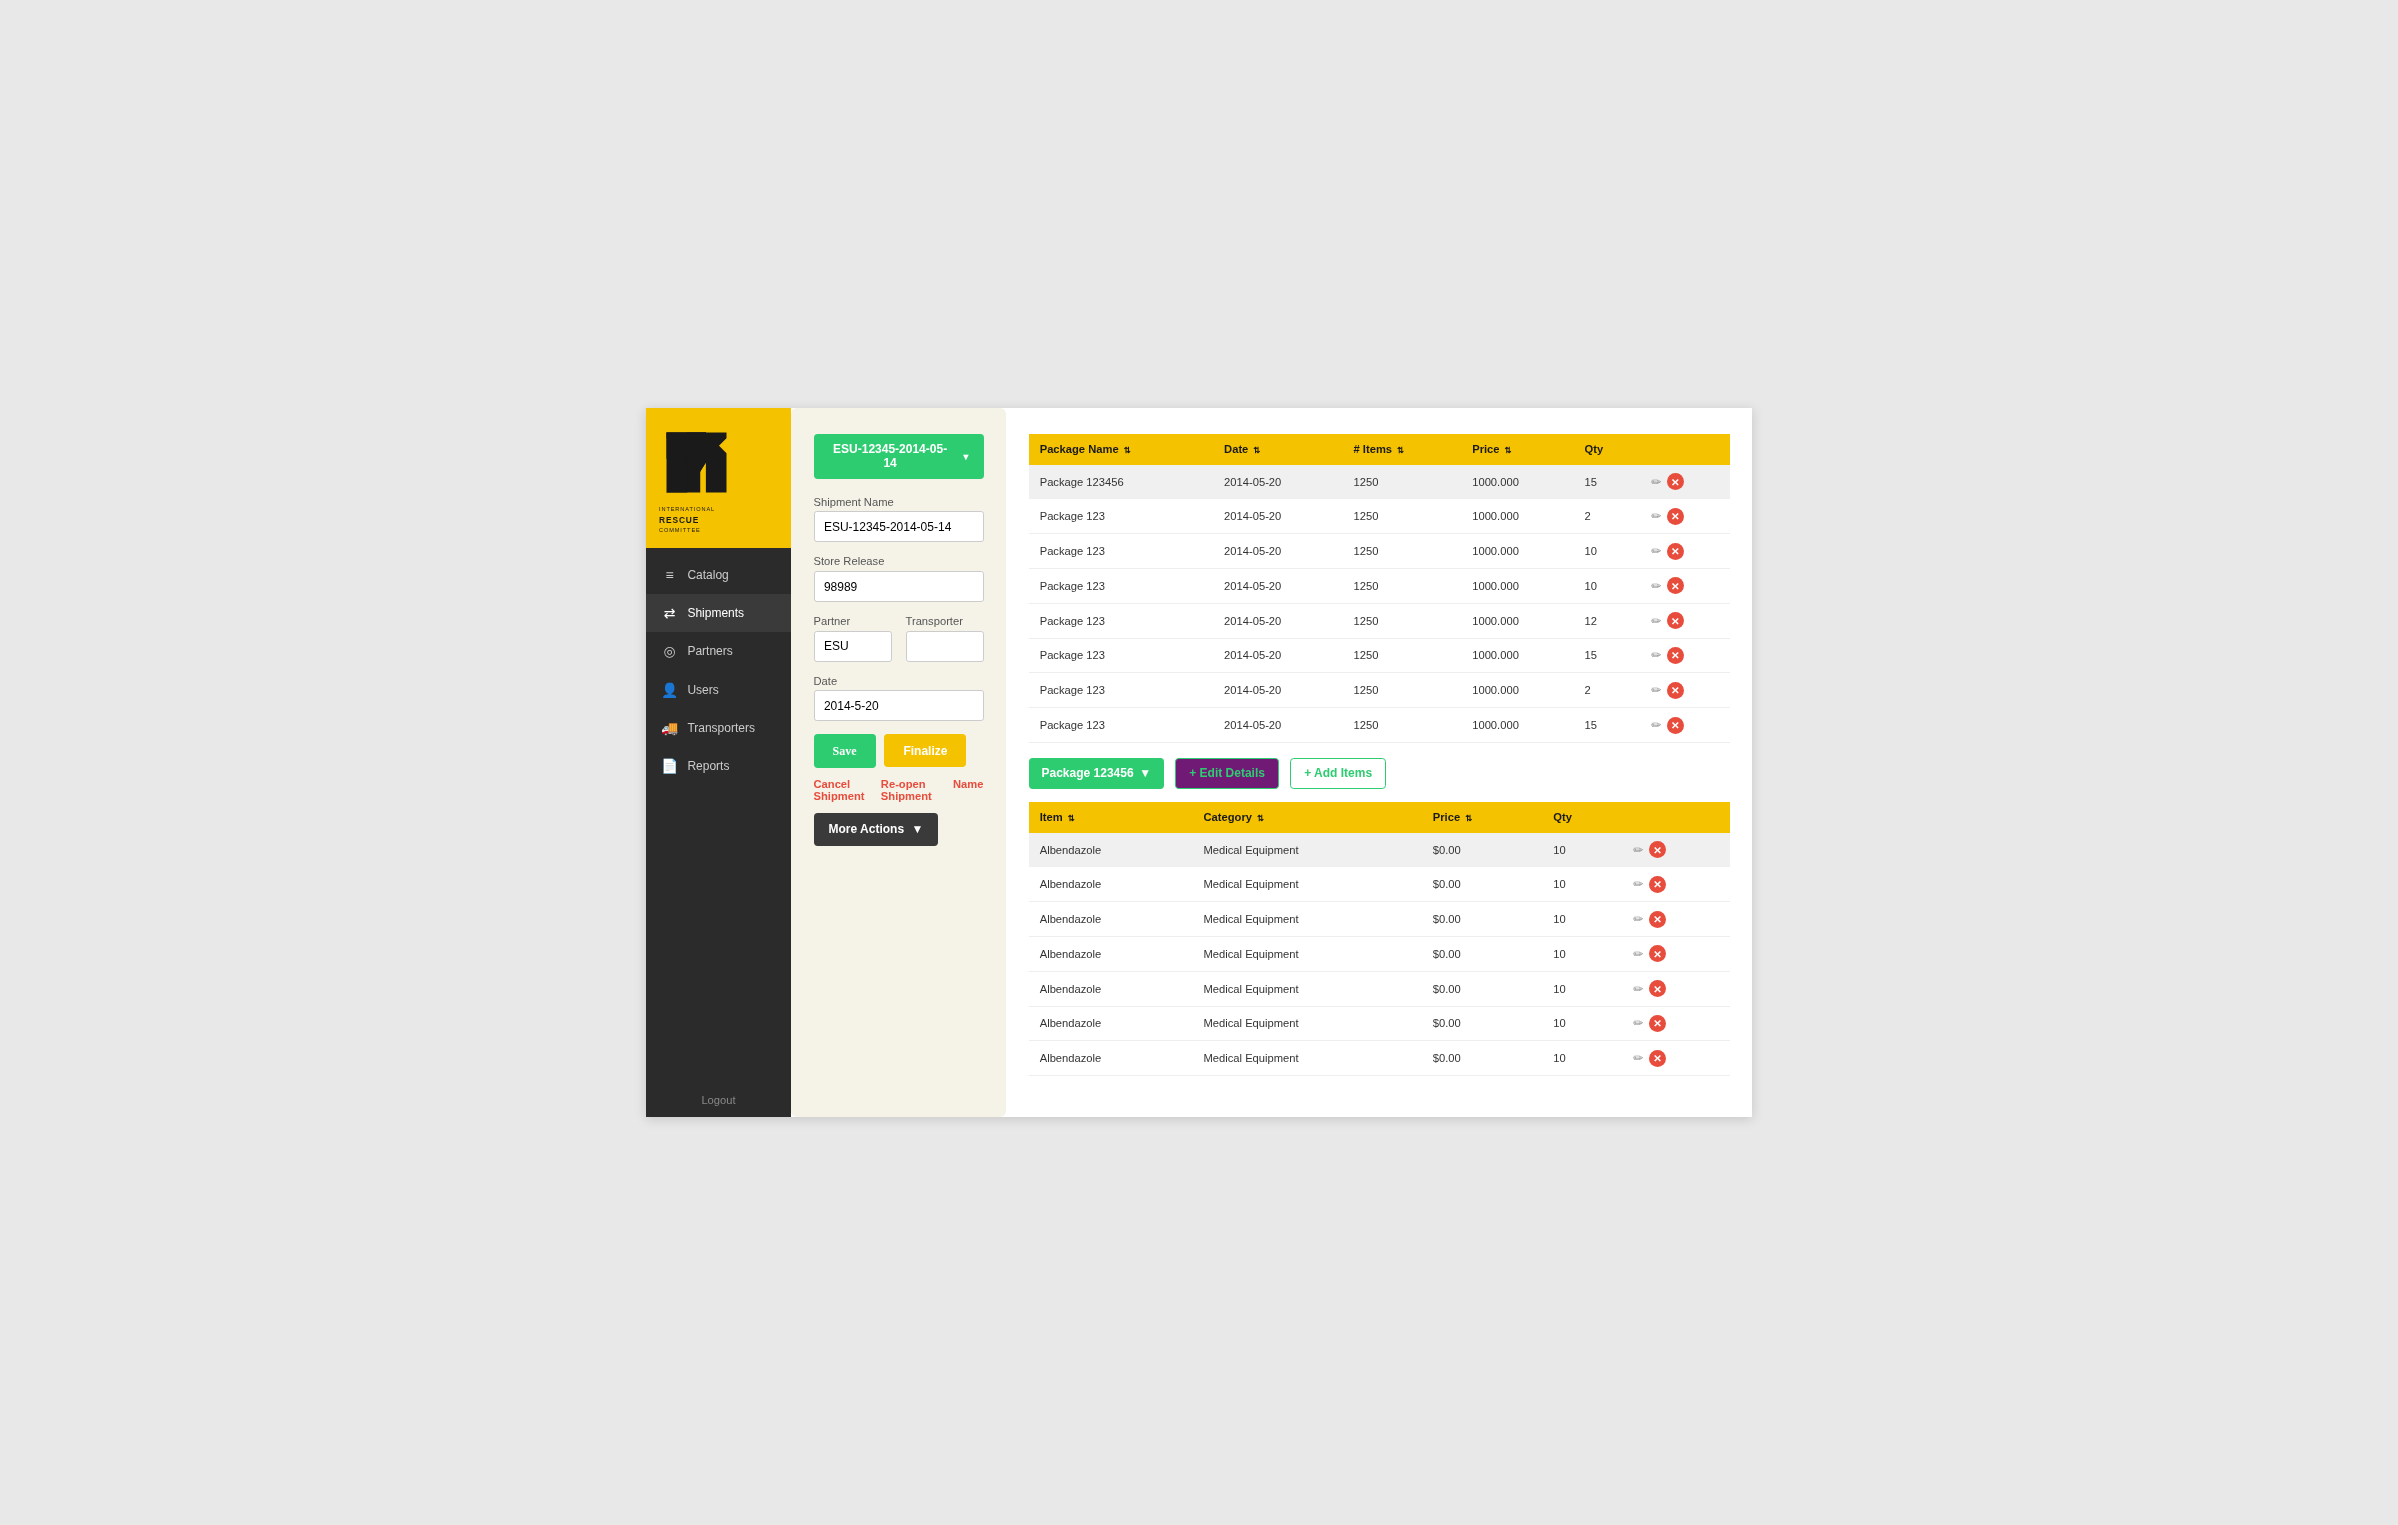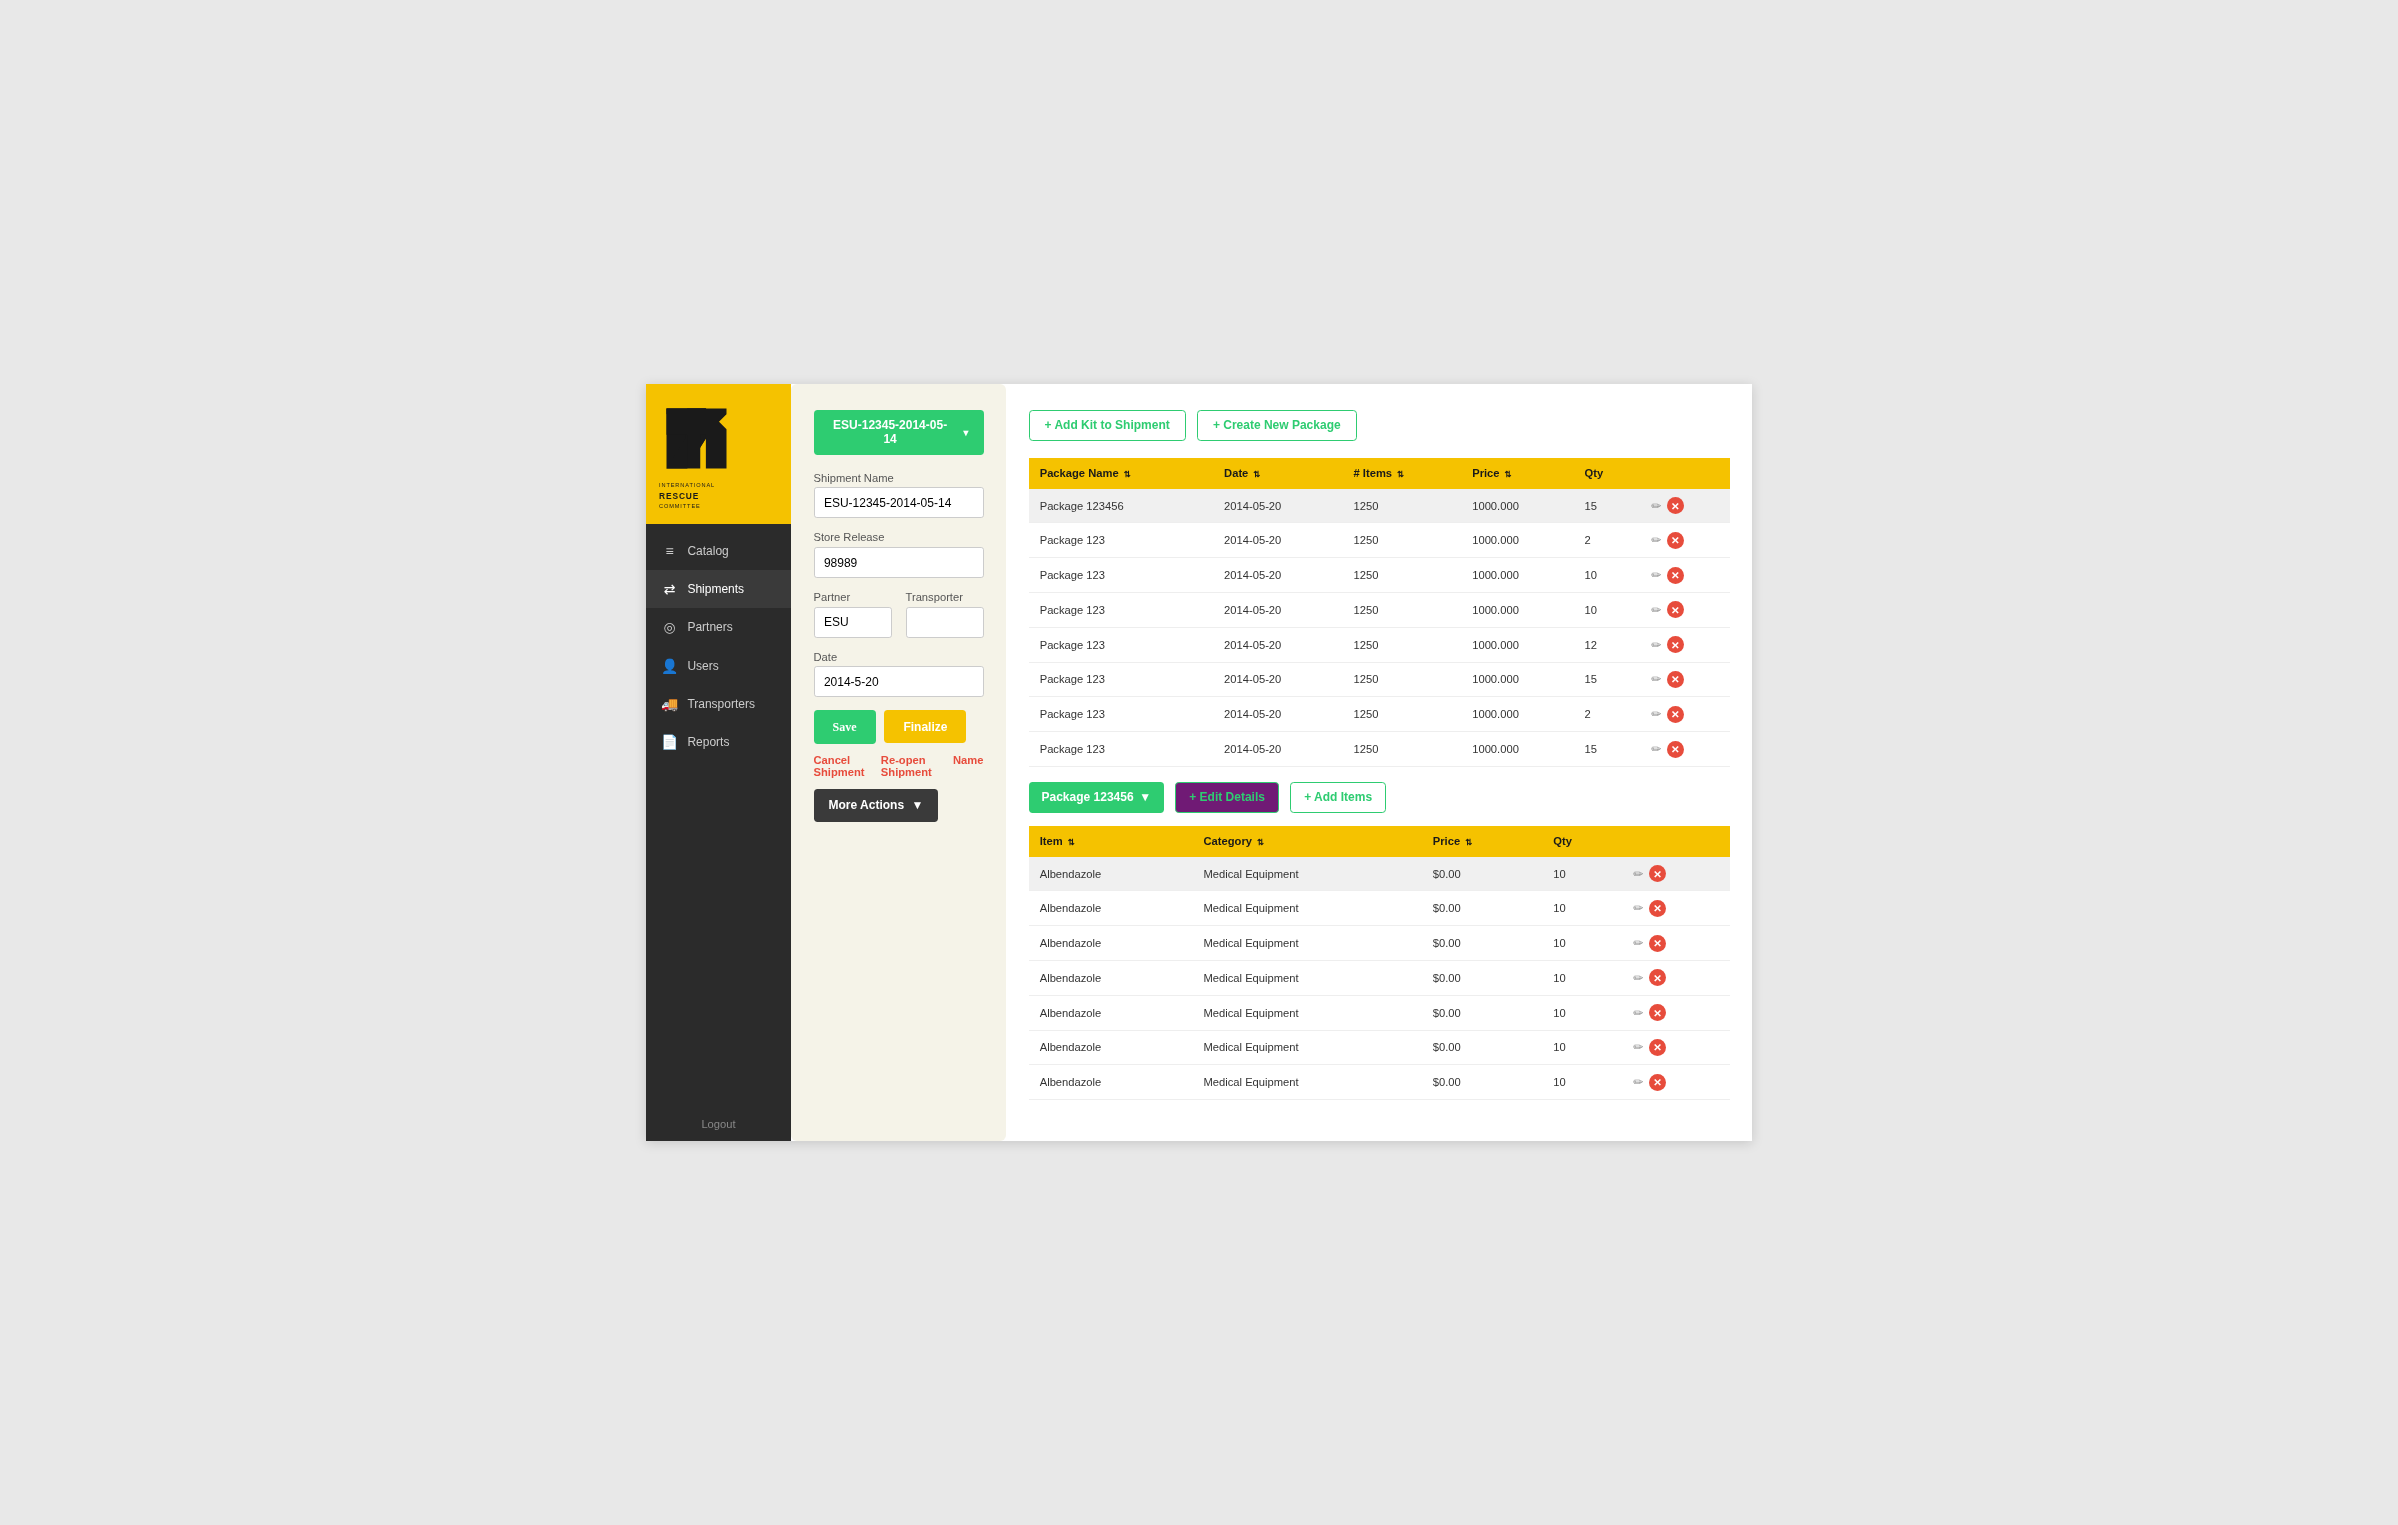--- a/index.html
+++ b/index.html
@@ -375,24 +375,20 @@
       <a class="action-link">Name</a>
     </div>
 
     <button class="more-actions-btn">
       <span>More Actions</span>
       <span>▼</span>
     </button>
   </div>
 
   <div class="right-col">
-    <div class="top-actions">
-      <button class="btn-outline">+ Add Kit to Shipment</button>
-      <button class="btn-outline">+ Create New Package</button>
-    </div>
 
     <table class="data-table">
       <thead>
         <tr>
           <th>Package Name <span class="sort-arrow">⇅</span></th>
           <th>Date <span class="sort-arrow">⇅</span></th>
           <th># Items <span class="sort-arrow">⇅</span></th>
           <th>Price <span class="sort-arrow">⇅</span></th>
           <th>Qty</th>
           <th></th>

